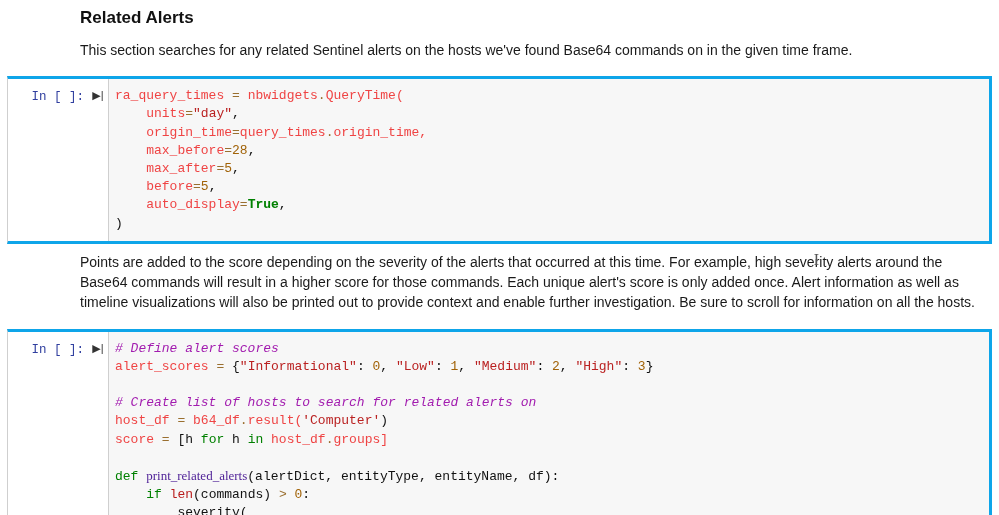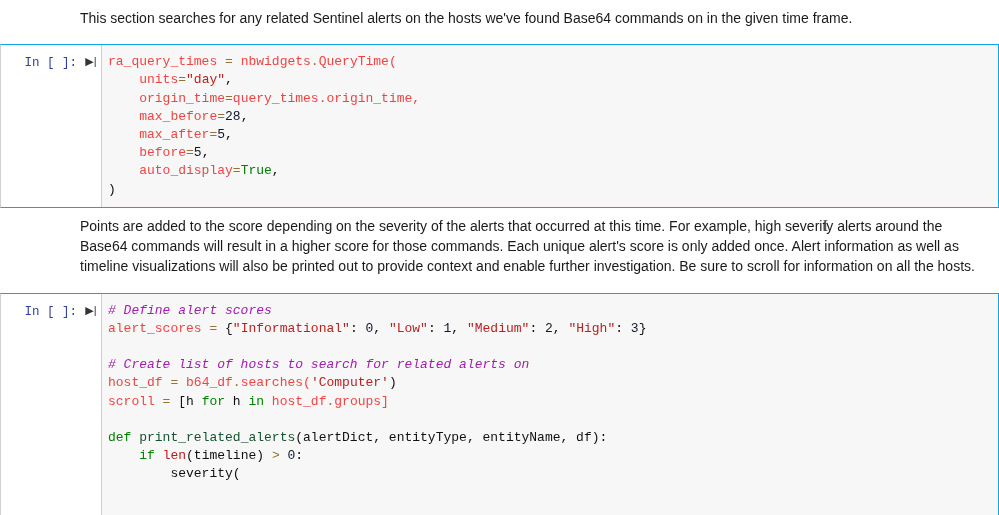--- a/index.html
+++ b/index.html
@@ -25,24 +25,24 @@
   margin: 6px 0 12px 0;
 }
 p.md {
   font-size: 14px;
   color: #1a1a1a;
   line-height: 1.45;
   margin: 8px 0 16px 0;
 }
 .code-cell {
   display: flex;
-  border: 1px solid #0ea5e9;
+  border: 3px solid #0ea5e9;
   border-left: 1px solid #cfcfcf;
   background: #fff;
-  margin: 4px 0;
+  margin: 4px 7px;
 }
 .prompt-area {
   width: 80px;
   flex: 0 0 80px;
   padding: 8px 4px 0 0;
   text-align: right;
 }
 .prompt {
   font-family: "SFMono-Regular", Consolas, "Liberation Mono", Menlo, monospace;
   font-size: 12.5px;
@@ -71,41 +71,42 @@
   font-size: 13px;
   line-height: 1.4;
   white-space: pre;
   color: #111;
 }
 
 .tk-id { color: #ef4444; }
 .tk-op { color: #9a6f2f; }
 .tk-kw { color: #008000; font-weight: normal; }
 .tk-str { color: #BA2121; }
-.tk-num { color: #0f172a; }
-.tk-bool { color: #008000; font-weight: normal; }
+.tk-num { color: #a16207; }
+.tk-bool { color: #008000; font-weight: bold; }
 .tk-cmt { color: #a21caf; font-style: italic; }
-.tk-def { color: #14532d; }
+.tk-def { color: #4c1d95; font-family: Liberation Serif, serif; }
 .tk-builtin { color: #b91c1c; }
 .cursor {
   position: absolute;
   right: 170px;
   top: 172px;
   color: #555;
   font-size: 16px;
   font-family: serif;
 }
 </style>
 </head>
 <body>
 
 <div class="notebook">
 
   <div class="text-cell">
     <div class="inner">
+      <h3>Related Alerts</h3>
       <p class="md">This section searches for any related Sentinel alerts on the hosts we've found Base64 commands on in the given time frame.</p>
     </div>
   </div>
 
   <div class="code-cell" style="position:relative;">
     <div class="prompt-area">
       <span class="prompt">In [ ]:</span>
     </div>
     <div class="run-gutter">
       <span class="run-icon">▶|</span>
@@ -134,25 +135,25 @@
       <span class="prompt">In [ ]:</span>
     </div>
     <div class="run-gutter">
       <span class="run-icon">▶|</span>
     </div>
     <div class="code-area">
 <pre class="code"><span class="tk-cmt"># Define alert scores</span>
 <span class="tk-id">alert_scores </span><span class="tk-op">=</span><span> {</span><span class="tk-str">"Informational"</span><span>: </span><span class="tk-num">0</span><span>, </span><span class="tk-str">"Low"</span><span>: </span><span class="tk-num">1</span><span>, </span><span class="tk-str">"Medium"</span><span>: </span><span class="tk-num">2</span><span>, </span><span class="tk-str">"High"</span><span>: </span><span class="tk-num">3</span><span>}</span>
 
 <span class="tk-cmt"># Create list of hosts to search for related alerts on</span>
-<span class="tk-id">host_df </span><span class="tk-op">=</span><span class="tk-id"> b64_df</span><span class="tk-op">.</span><span class="tk-id">searches(</span><span class="tk-str">'Computer'</span><span>)</span>
-<span class="tk-id">scroll </span><span class="tk-op">=</span><span> [h </span><span class="tk-kw">for</span><span> h </span><span class="tk-kw">in</span><span class="tk-id"> host_df</span><span class="tk-op">.</span><span class="tk-id">groups]</span>
+<span class="tk-id">host_df </span><span class="tk-op">=</span><span class="tk-id"> b64_df</span><span class="tk-op">.</span><span class="tk-id">result(</span><span class="tk-str">'Computer'</span><span>)</span>
+<span class="tk-id">score </span><span class="tk-op">=</span><span> [h </span><span class="tk-kw">for</span><span> h </span><span class="tk-kw">in</span><span class="tk-id"> host_df</span><span class="tk-op">.</span><span class="tk-id">groups]</span>
 
 <span class="tk-kw">def</span><span> </span><span class="tk-def">print_related_alerts</span><span>(alertDict, entityType, entityName, df):</span>
-<span>    </span><span class="tk-kw">if</span><span> </span><span class="tk-builtin">len</span><span>(timeline) </span><span class="tk-op">&gt;</span><span> </span><span class="tk-num">0</span><span>:</span>
+<span>    </span><span class="tk-kw">if</span><span> </span><span class="tk-builtin">len</span><span>(commands) </span><span class="tk-op">&gt;</span><span> </span><span class="tk-num">0</span><span>:</span>
 <span>        severity(</span>
 
 
 </pre>
     </div>
   </div>
 
 </div>
 
 </body></html>

